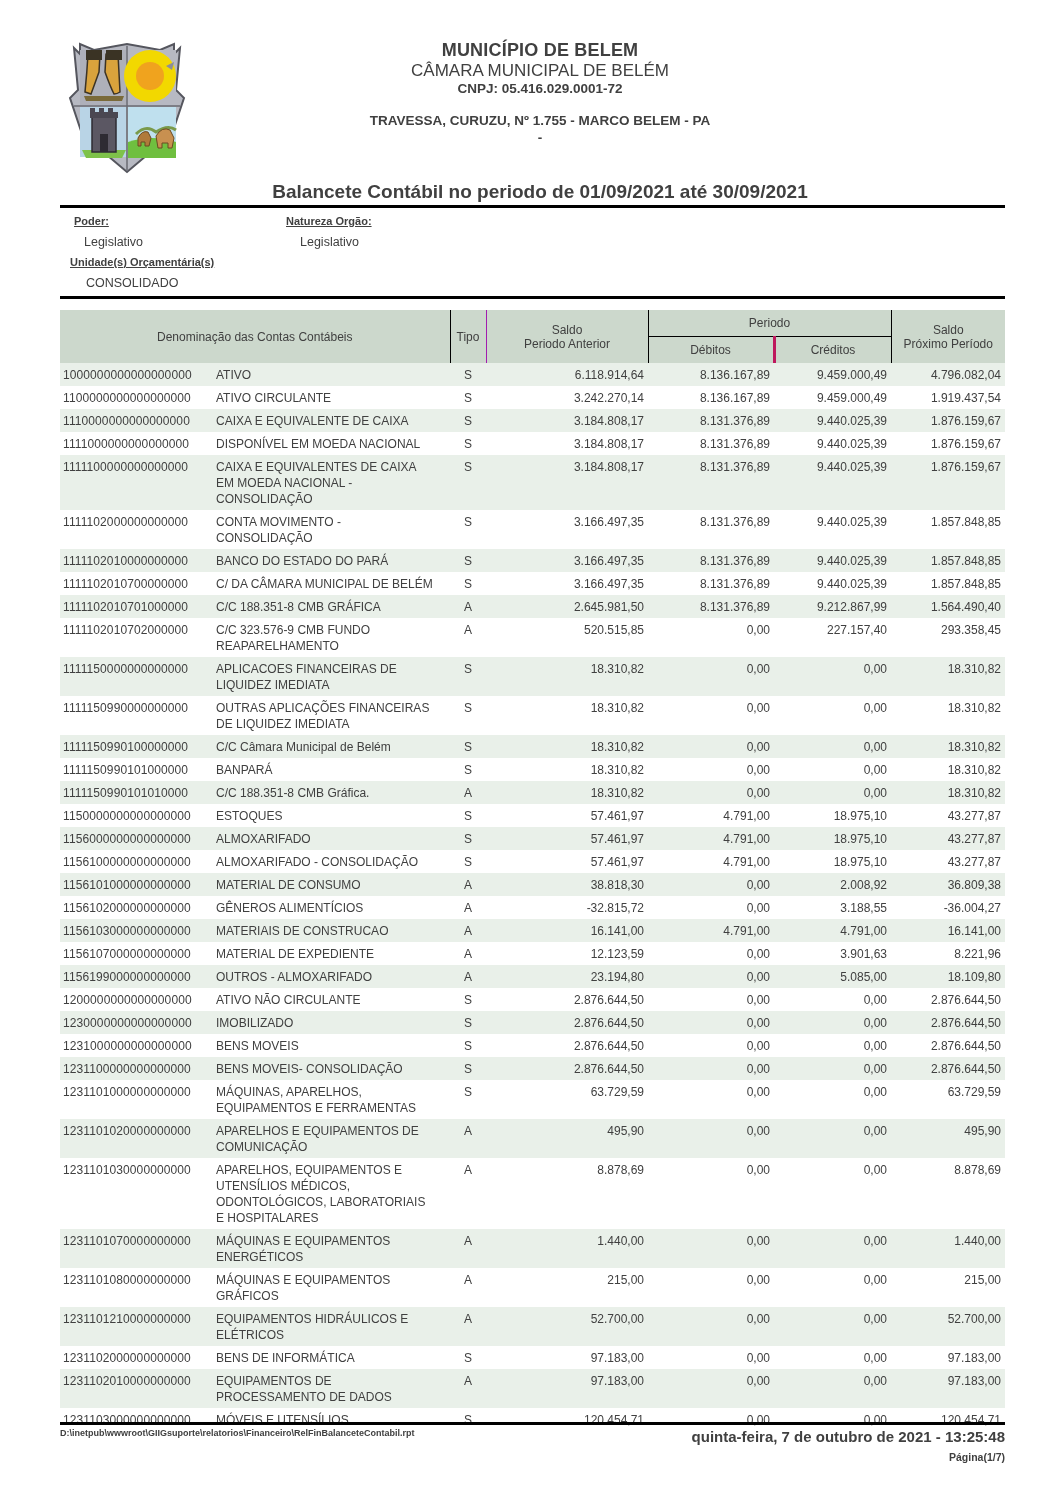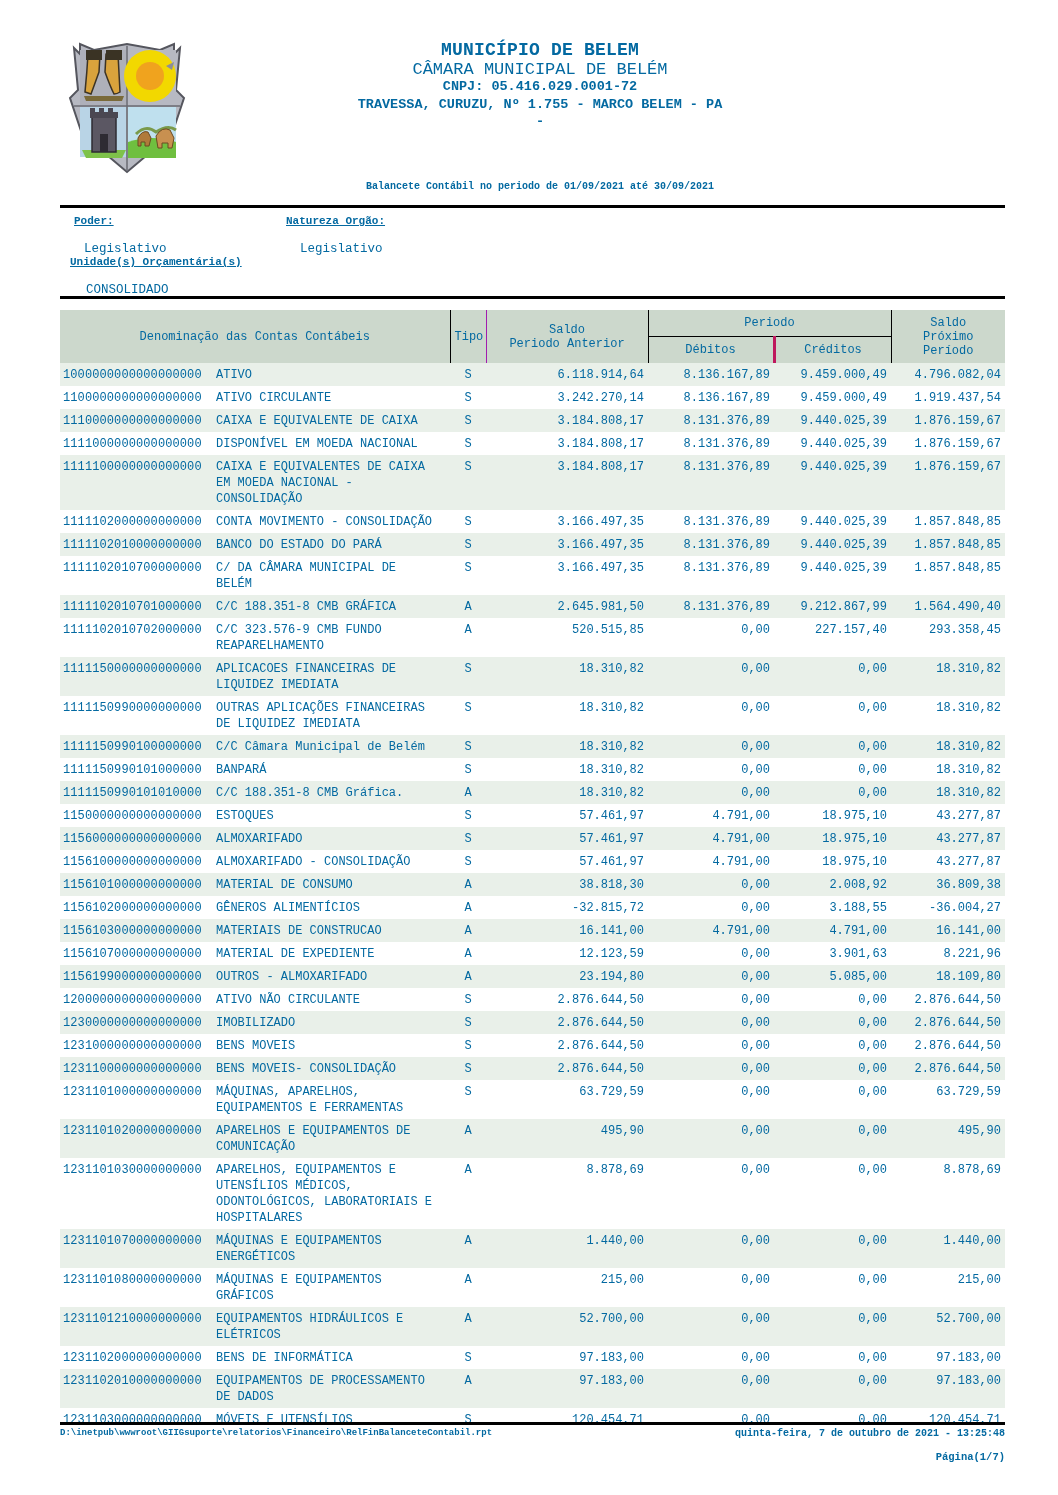--- a/index.html
+++ b/index.html
@@ -1,38 +1,38 @@
 <!DOCTYPE html>
 <html><head>
 <meta charset="utf-8">
 <style>
   html,body{margin:0;padding:0;background:#ffffff;}
   #page{
     position:relative;width:1058px;height:1495px;background:#ffffff;
-    font-family:Liberation Mono, monospace;color:#0369a1;overflow:hidden;
+    font-family:Liberation Sans, sans-serif;color:#404040;overflow:hidden;
   }
   
   .logo{position:absolute;left:66px;top:38px;width:122px;height:138px;}
   .head-block{position:absolute;left:90px;top:40px;width:900px;text-align:center;}
   .head-municipality{font-size:18px;font-weight:bold;letter-spacing:.2px;}
   .head-chamber{font-size:17px;}
   .head-cnpj{font-size:13.5px;font-weight:bold;margin-top:0;}
-  .head-address{font-size:13.5px;font-weight:bold;margin-top:3px;}
+  .head-address{font-size:13.5px;font-weight:bold;margin-top:17px;}
   .head-dash{font-size:13.5px;font-weight:bold;margin-top:2px;}
   .report-title{
     position:absolute;left:90px;top:181px;width:900px;text-align:center;
-    font-size:10px;font-weight:bold;
+    font-size:19px;font-weight:bold;
   }
   
   .info-box{
     position:absolute;left:60px;top:205px;width:945px;height:88px;
     border-top:3px solid #000;border-bottom:3px solid #000;
   }
   .info-label{font-size:11px;font-weight:bold;text-decoration:underline;}
-  .info-value{font-size:12.5px;margin-top:15px;}
+  .info-value{font-size:12.5px;margin-top:8px;}
   .poder{position:absolute;left:14px;top:7px;}
   .poder .info-value{padding-left:10px;}
   .natureza{position:absolute;left:226px;top:7px;}
   .natureza .info-value{padding-left:14px;}
   .unidade{position:absolute;left:10px;top:48px;}
   .unidade .info-value{padding-left:16px;}
   
   .tbl-wrap{position:absolute;left:60px;top:310px;width:945px;}
   table{border-collapse:collapse;width:945px;table-layout:fixed;}
   col.c-code{width:152px;}
@@ -59,21 +59,21 @@
   td.cell-code{padding-left:3px;white-space:nowrap;letter-spacing:.1px;}
   td.cell-desc{padding-right:14px;}
   td.cell-tipo{text-align:center;}
   td.num{text-align:right;white-space:nowrap;}
   
   .footer{position:absolute;left:60px;top:1422px;width:945px;border-top:3px solid #000;}
   .footer-path{
     position:absolute;left:0;top:3px;font-size:9px;font-weight:bold;white-space:nowrap;
   }
   .footer-date{
-    position:absolute;right:0;top:3px;font-size:10px;font-weight:bold;white-space:nowrap;
+    position:absolute;right:0;top:3px;font-size:15px;font-weight:bold;white-space:nowrap;
   }
   .footer-page{
     position:absolute;right:0;top:26px;font-size:10.5px;font-weight:bold;
   }
 </style>
 </head>
 <body>
 
 <div id="page">
 

